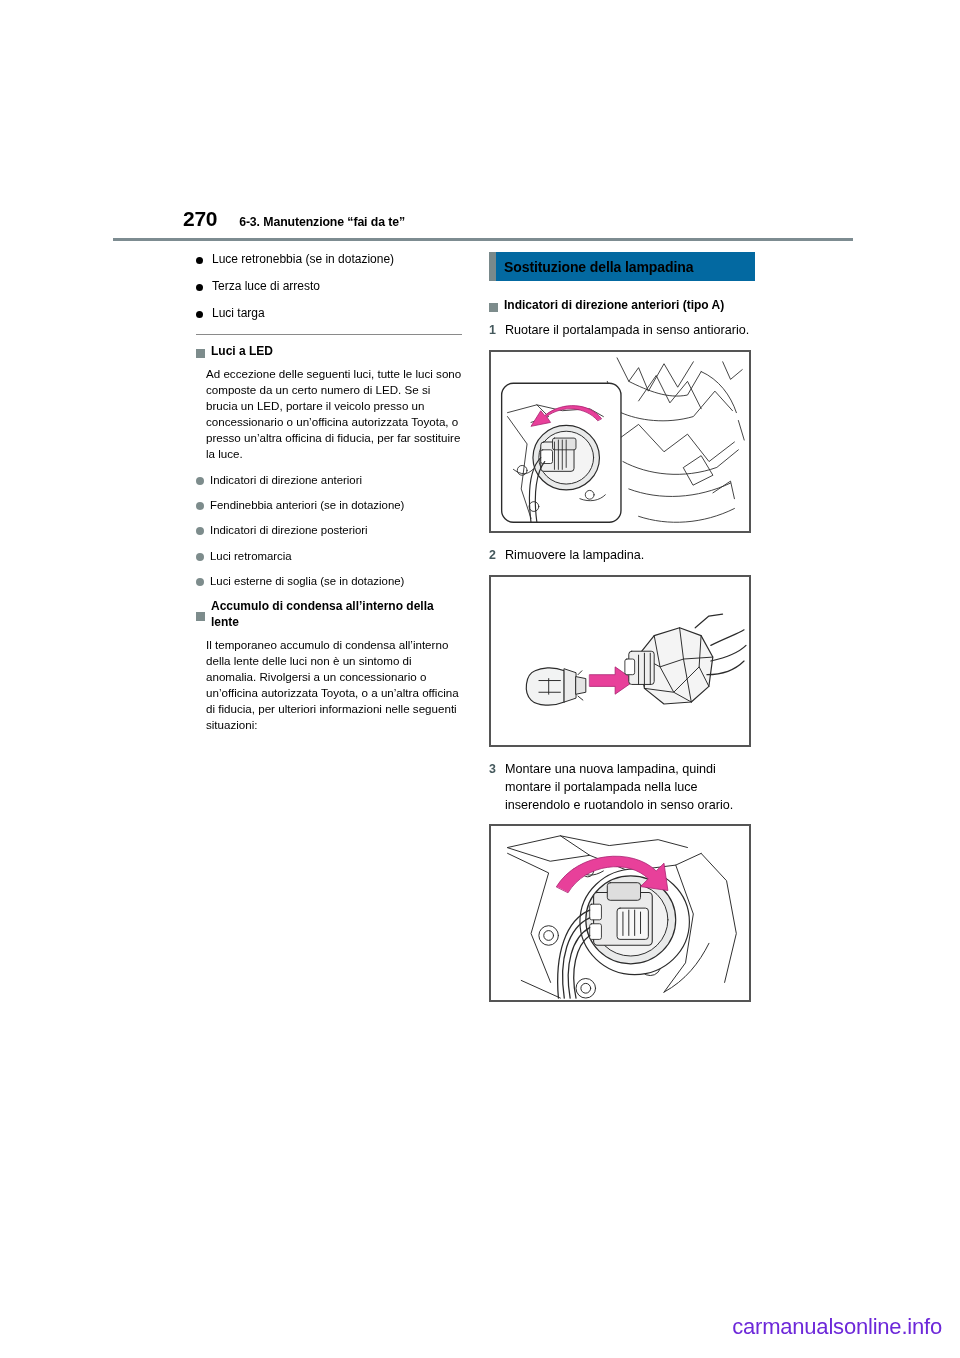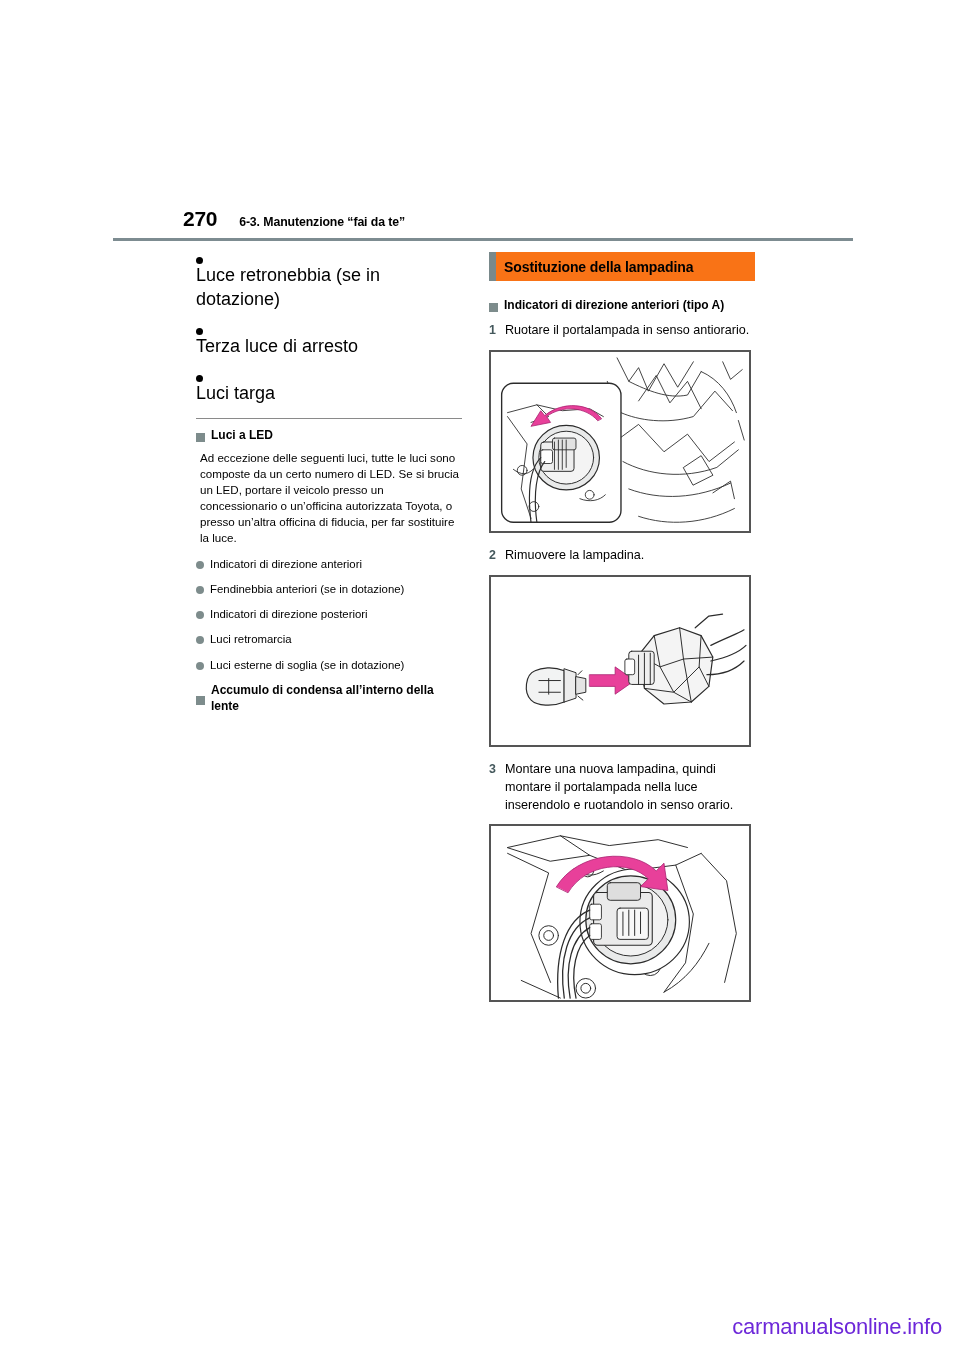--- a/index.html
+++ b/index.html
@@ -60,24 +60,23 @@
     width: 266px;
   }
   .col-left  { left: 196px; }
   .col-right { left: 489px; width: 262px; }
 
   
   .blist { margin: 0; padding: 0; list-style: none; }
   .bullet-item {
     display: flex;
     align-items: flex-start;
-    font-size: 18px;
+    font-size: 12px;
     line-height: 1.33;
     margin-bottom: 11px;
-    flex-direction: column;
   }
   .bullet-dot {
     flex: 0 0 auto;
     width: 7px; height: 7px;
     border-radius: 50%;
     background: #000;
     margin-top: 5px;
     margin-right: 9px;
   }
   .bullet-text { flex: 1 1 auto; }
@@ -118,29 +117,29 @@
     flex: 0 0 auto;
     width: 9px; height: 9px;
     background: #7d8c8c;
     margin-top: 3px;
     margin-right: 6px;
   }
 
   .body-para {
     font-size: 11.6px;
     line-height: 1.37;
-    margin: 0 0 11px 4px;
+    margin: 0 0 11px 10px;
   }
 
   
   .section-title-box {
     position: relative;
     width: 266px;
     height: 29px;
-    background: #f97316;
+    background: #0369a1;
     display: flex;
     align-items: center;
     margin-bottom: 17px;
   }
   .section-title-bar {
     position: absolute;
     left: 0; top: 0;
     width: 7px; height: 29px;
     background: #79898b;
   }
@@ -248,20 +247,21 @@
         <span class="sub-dot"></span>
         <span class="sub-text">Luci esterne di soglia (se in dotazione)</span>
       </li>
     </ul>
 
     <div class="sq-head">
       <span class="sq-mark"></span>
       <span class="sq-text">Accumulo di condensa all’interno della lente</span>
     </div>
 
+    <p class="body-para">Il temporaneo accumulo di condensa all’interno della lente delle luci non è un sintomo di anomalia. Rivolgersi a un concessionario o un’officina autorizzata Toyota, o a un’altra officina di fiducia, per ulteriori informazioni nelle seguenti situazioni:</p>
 
 
   </div>
 
   <div class="col col-right">
 
     <div class="section-title-box">
       <span class="section-title-bar"></span>
       <span class="section-title-text">Sostituzione della lampadina</span>
     </div>

